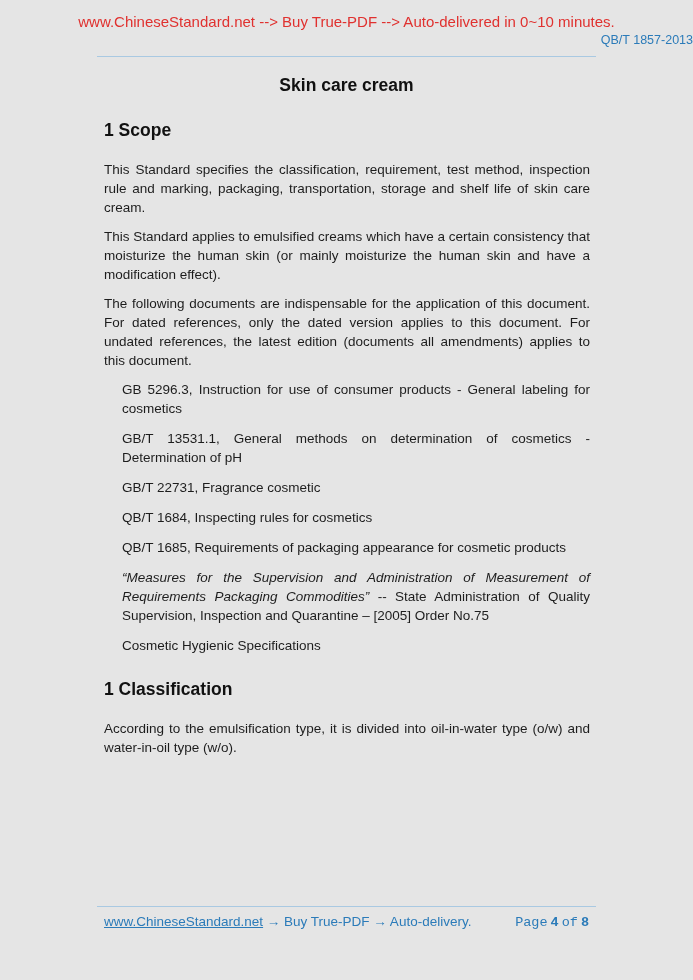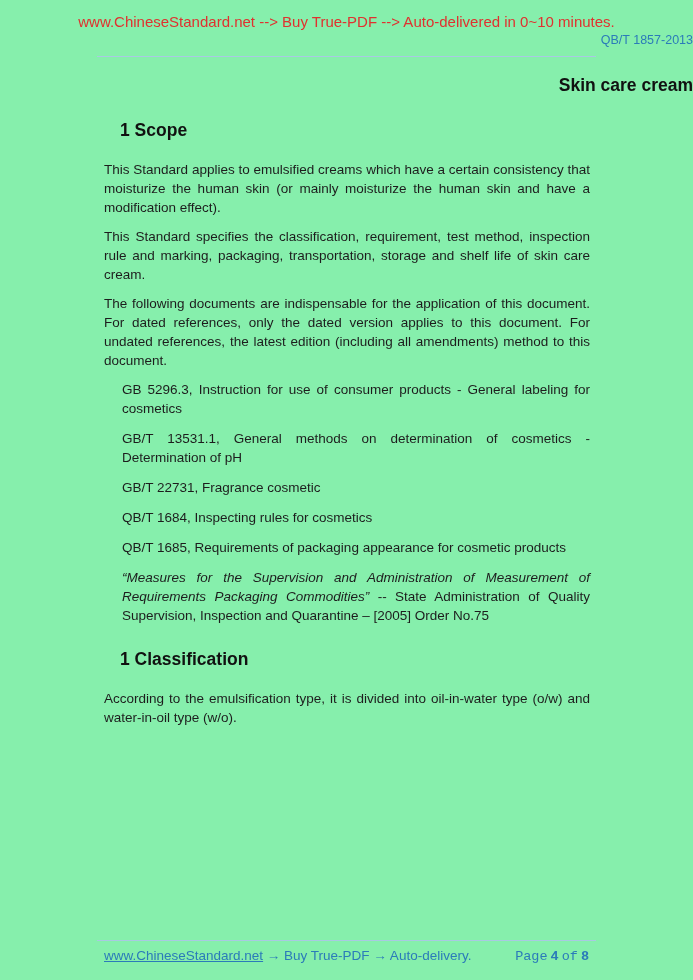--- a/index.html
+++ b/index.html
@@ -1,20 +1,20 @@
 <!DOCTYPE html>
 <html><head>
 <meta charset="utf-8">
 <style>
   html, body { margin: 0; padding: 0; background: #ffffff; }
   .page {
     position: relative;
     width: 693px;
     height: 980px;
-    background: #86efac;
+    background: #e5e5e5;
     font-family: "Liberation Sans", sans-serif;
     color: #1d1d1d;
     overflow: hidden;
   }
   .banner {
     margin-top: 13px;
     text-align: center;
     font-size: 15px;
     color: #e0312f;
     line-height: 18px;
@@ -27,50 +27,50 @@
     line-height: 16px;
   }
   .rule {
     border: none;
     border-top: 1px solid #a9c9e2;
     margin: 8px 97px 0 97px;
     height: 0;
   }
   .doc-title {
     margin-top: 17px;
-    text-align: right;
+    text-align: center;
     font-size: 17.5px;
     font-weight: bold;
     color: #111;
     line-height: 22px;
   }
   .content { margin: 0 103px 0 104px; }
   h2.section-heading {
     font-size: 17.5px;
     font-weight: bold;
     color: #111;
-    margin: 22px 0 18px 16px;
+    margin: 22px 0 18px 0;
     line-height: 24px;
   }
   .content p {
     font-size: 13.5px;
     line-height: 19px;
     margin: 0 0 10px 0;
     text-align: justify;
   }
   .content p.ref {
     padding-left: 18px;
     margin-bottom: 11px;
   }
   .em { font-style: italic; }
   .footer {
     position: absolute;
     left: 97px;
     right: 97px;
-    top: 940px;
+    top: 906px;
   }
   .footer-row {
     margin-top: 7px;
     display: flex;
     justify-content: space-between;
     align-items: baseline;
     font-size: 13.5px;
     color: #2b7bb9;
     padding: 0 7px 0 7px;
   }
@@ -89,30 +89,31 @@
 
   <div class="banner">www.ChineseStandard.net --&gt; Buy True-PDF --&gt; Auto-delivered in 0~10 minutes.</div>
   <div class="standard-code">QB/T 1857-2013</div>
   <hr class="rule">
 
   <div class="doc-title">Skin care cream</div>
 
   <div class="content">
 
     <h2 class="section-heading">1 Scope</h2>
+    <p>This Standard specifies the classification, requirement, test method, inspection rule and marking, packaging, transportation, storage and shelf life of skin care cream.</p>
     <p>This Standard applies to emulsified creams which have a certain consistency that moisturize the human skin (or mainly moisturize the human skin and have a modification effect).</p>
-    <p>This Standard specifies the classification, requirement, test method, inspection rule and marking, packaging, transportation, storage and shelf life of skin care cream.</p>
 
-    <p>The following documents are indispensable for the application of this document. For dated references, only the dated version applies to this document. For undated references, the latest edition (including all amendments) method to this document.</p>
+    <p>The following documents are indispensable for the application of this document. For dated references, only the dated version applies to this document. For undated references, the latest edition (documents all amendments) applies to this document.</p>
     <p class="ref">GB 5296.3, Instruction for use of consumer products - General labeling for cosmetics</p>
     <p class="ref">GB/T 13531.1, General methods on determination of cosmetics - Determination of pH</p>
     <p class="ref">GB/T 22731, Fragrance cosmetic</p>
     <p class="ref">QB/T 1684, Inspecting rules for cosmetics</p>
     <p class="ref">QB/T 1685, Requirements of packaging appearance for cosmetic products</p>
     <p class="ref"><span class="em">“Measures for the Supervision and Administration of Measurement of Requirements Packaging Commodities”</span><span> -- State Administration of Quality Supervision, Inspection and Quarantine – [2005] Order No.75</span></p>
+    <p class="ref">Cosmetic Hygienic Specifications</p>
 
     <h2 class="section-heading">1 Classification</h2>
     <p>According to the emulsification type, it is divided into oil-in-water type (o/w) and water-in-oil type (w/o).</p>
 
   </div>
 
   <div class="footer">
     <hr class="rule" style="margin: 0;">
     <div class="footer-row">
       <div><span class="link">www.ChineseStandard.net</span><span> → Buy True-PDF → Auto-delivery.</span></div>

